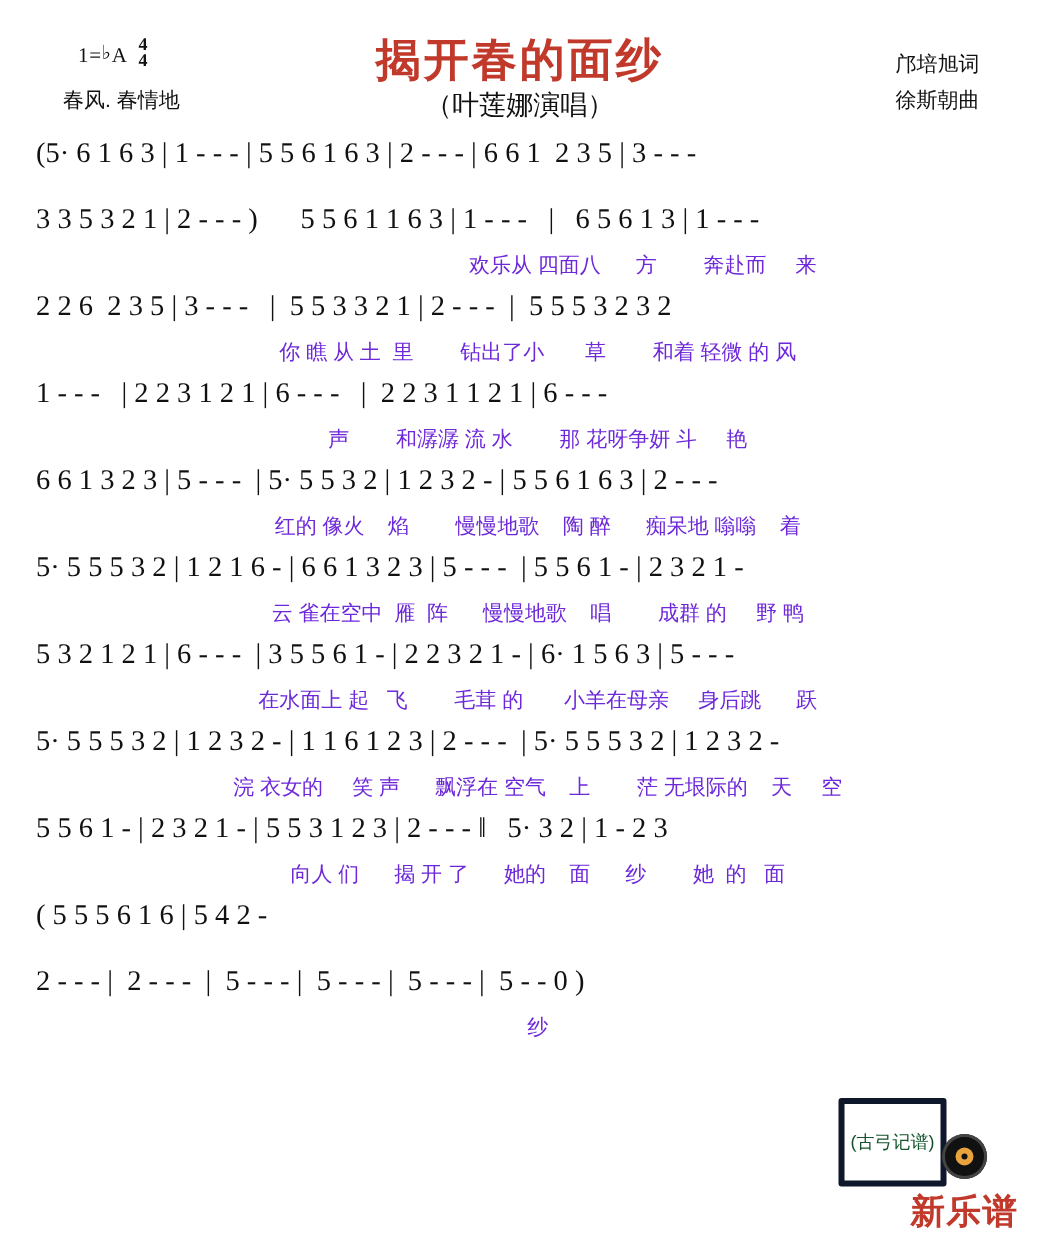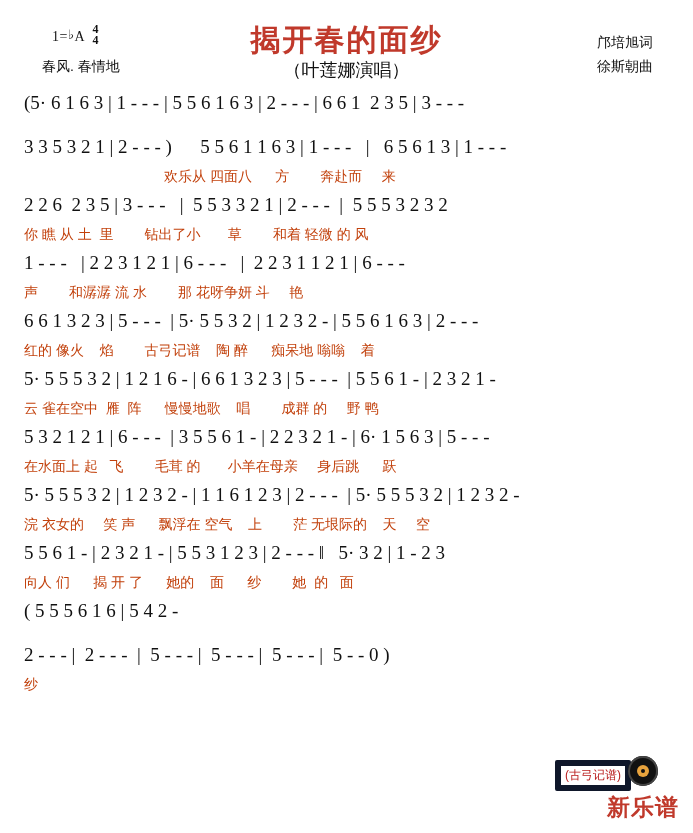--- a/index.html
+++ b/index.html
@@ -55,25 +55,25 @@
     font-size:19px;color:#111;
     white-space:pre;
     font-family:"Liberation Serif", serif;
     padding-left:24px;
     height:34px;
     line-height:34px;
     letter-spacing:0px;
   }
   .lyric{
     position:relative;
-    font-size:14px;color:#c2410c;
+    font-size:14px;color:#6d28d9;
     white-space:pre;
     font-family:"Liberation Sans", sans-serif;
     padding-left:24px;
-    height:24px;line-height:24px;
+    height:24px;line-height:24px;text-align:center;
   }
   .lyric.empty{height:10px;}
 
   
   .logo{
     position:absolute;right:14px;bottom:10px;
     display:flex;align-items:center;gap:6px;flex-direction:column;
   }
   .disc{
     width:30px;height:30px;border-radius:50%;
@@ -89,22 +89,22 @@
     content:"";position:absolute;left:50%;top:50%;
     width:4px;height:4px;margin:-2px 0 0 -2px;border-radius:50%;
     background:#111;
   }
   .logo-text{
     font-size:23px;font-weight:700;color:#c0392b;
     font-family:"Liberation Sans", sans-serif;letter-spacing:1px;
   }
   .stamp{
     position:absolute;right:62px;bottom:42px;
-    font-size:12px;color:#b91c1c;
-    border:6px solid #0f172a;border-radius:2px;padding:1px 4px;
+    font-size:12px;color:#14532d;
+    border:4px solid #0f172a;border-radius:2px;padding:17px 4px;
     font-family:"Liberation Sans", sans-serif;
   }
 </style>
 </head>
 <body>
 
 <div class="sheet">
 
   <div class="key-sig">
     <span>1=</span><span class="flat">♭</span><span>A</span>
@@ -136,21 +136,21 @@
       <div class="lyric">你 瞧 从 土  里        钻出了小       草        和着 轻微 的 风</div>
     </div>
 
     <div class="line">
       <div class="notes">1 - - -   | 2 2 3 1 2 1 | 6 - - -   |  2 2 3 1 1 2 1 | 6 - - -</div>
       <div class="lyric">声        和潺潺 流 水        那 花呀争妍 斗     艳</div>
     </div>
 
     <div class="line">
       <div class="notes">6 6 1 3 2 3 | 5 - - -  | 5· 5 5 3 2 | 1 2 3 2 - | 5 5 6 1 6 3 | 2 - - -</div>
-      <div class="lyric">红的 像火    焰        古弓记谱    陶 醉      痴呆地 嗡嗡    着</div>
+      <div class="lyric">红的 像火    焰        慢慢地歌    陶 醉      痴呆地 嗡嗡    着</div>
     </div>
 
     <div class="line">
       <div class="notes">5· 5 5 5 3 2 | 1 2 1 6 - | 6 6 1 3 2 3 | 5 - - -  | 5 5 6 1 - | 2 3 2 1 -</div>
       <div class="lyric">云 雀在空中  雁  阵      慢慢地歌    唱        成群 的     野 鸭</div>
     </div>
 
     <div class="line">
       <div class="notes">5 3 2 1 2 1 | 6 - - -  | 3 5 5 6 1 - | 2 2 3 2 1 - | 6· 1 5 6 3 | 5 - - -</div>
       <div class="lyric">在水面上 起   飞        毛茸 的       小羊在母亲     身后跳      跃</div>

